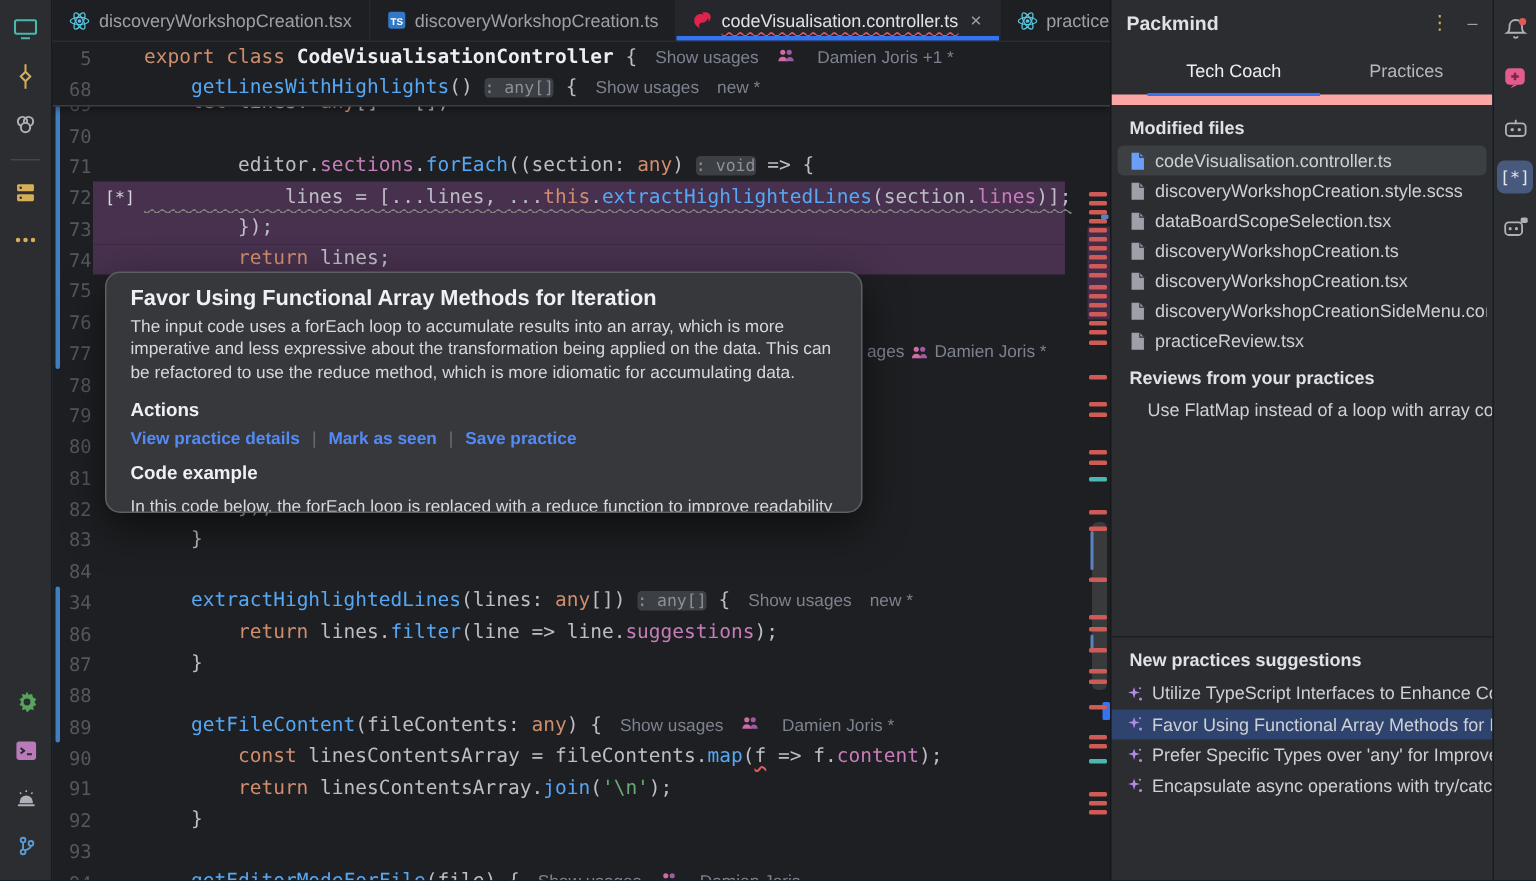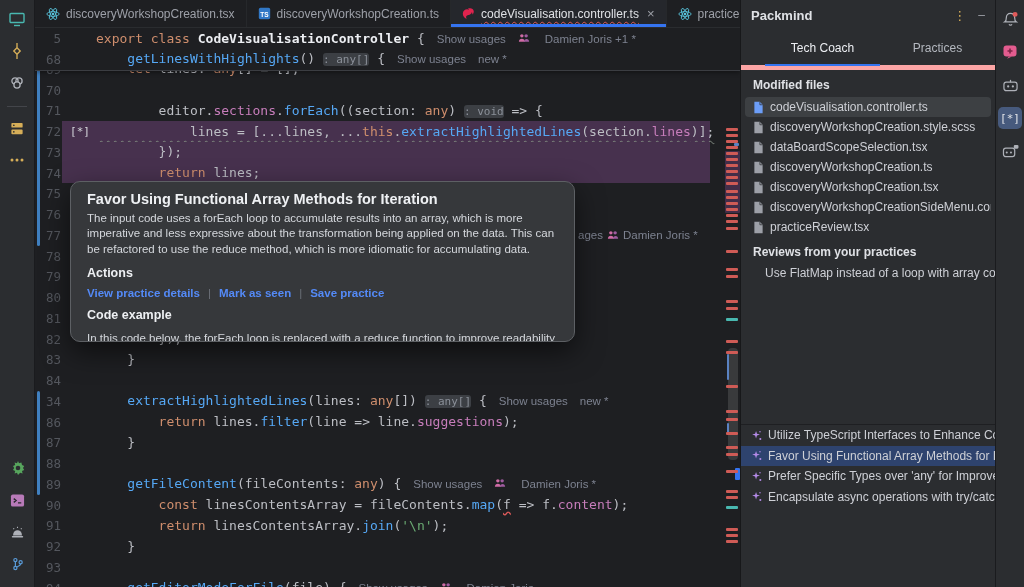--- a/index.html
+++ b/index.html
@@ -59,21 +59,21 @@
   .tt-links a{color:#548af7;text-decoration:none;}
   .tt-sep{color:#6b7078;margin:0 8px;font-weight:normal;}
   .tt-body2{margin-top:9px;}
   
   .panel{position:absolute;left:740px;top:0;width:255px;height:587px;background:#2b2d30;
          border-left:1px solid #17181a;font-size:12px;color:#ced0d6;overflow:hidden;}
   .p-head{height:30px;display:flex;align-items:center;padding:0 10px;}
   .p-title{font-weight:bold;font-size:13px;color:#dfe1e5;}
   .p-head-icons{margin-left:auto;display:flex;gap:12px;align-items:center;color:#9da0a8;}
   .p-tabs1{height:35px;display:flex;align-items:center;justify-content:space-around;color:#b4b8bf;padding:0 8px;}
-  .p-tabs2{height:40px;display:flex;border-bottom:5px solid #fca5a5;padding-left:24px;}
+  .p-tabs2{height:40px;display:flex;border-bottom:7px solid #fca5a5;padding-left:24px;}
   .p-tab2{flex:1;display:flex;align-items:center;justify-content:center;color:#b4b8bf;position:relative;}
   .p-tab2.active{color:#eceef2;}
   .p-tab2.active::after{content:"";position:absolute;left:0;right:0;bottom:-1px;height:2.5px;background:#3574f0;}
   .p-sec{font-weight:bold;color:#dfe1e5;padding:8px 12px 5px;font-size:12px;}
   .file-row{height:20px;display:flex;align-items:center;gap:6px;padding:0 8px;margin:0 4px;border-radius:4px;white-space:nowrap;overflow:hidden;}
   .file-row.sel{background:#3d4043;}
   .review-item{padding:2px 8px 2px 24px;white-space:nowrap;overflow:hidden;}
   .suggestions{position:absolute;left:0;top:424px;width:255px;border-top:1px solid #1e1f22;}
   .sugg-row{height:20.5px;display:flex;align-items:center;gap:6px;padding:0 10px;white-space:nowrap;overflow:hidden;}
   .sugg-row.sel{background:#2e436e;}
@@ -529,20 +529,21 @@
             </svg>
           </span>
           <span>practiceReview.tsx</span>
         </div>
       </div>
     <div class="p-sec">Reviews from your practices</div>
     <div id="reviewlist">
         <div class="review-item"><span>Use FlatMap instead of a loop with array concatenation</span></div>
       </div>
     <div class="suggestions">
+      <div class="p-sec">New practices suggestions</div>
       <div id="sugglist">
           <div class="sugg-row">
             <span style="display: inline-flex; align-items: center;">
               <svg width="11" height="11" viewBox="0 0 12 12" fill="#b48ae8">
                 <path d="M5.5 1l1 3.2 3.3.8-3.3 1-1 3.4-1-3.4L1.2 5l3.3-.8z"></path>
                 <circle cx="10.2" cy="9.8" r="1.1"></circle>
                 <circle cx="9.8" cy="2" r=".8"></circle>
               </svg>
             </span>
             <span>Utilize TypeScript Interfaces to Enhance Code Robustness</span>

